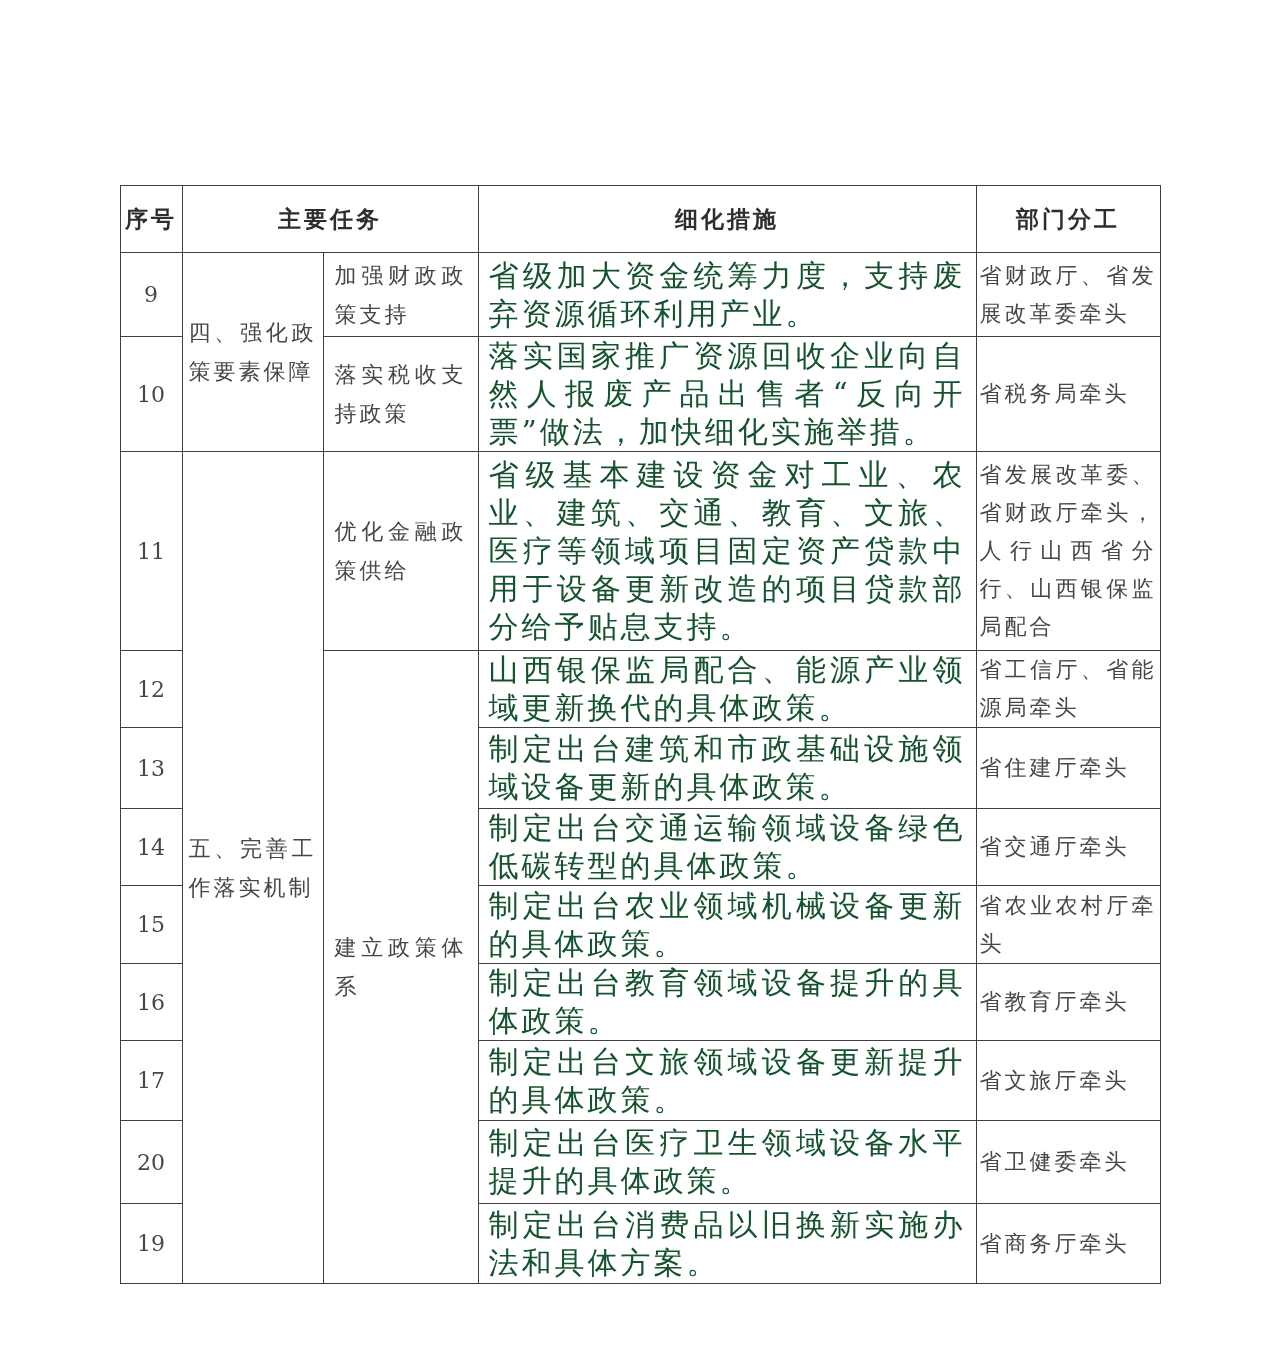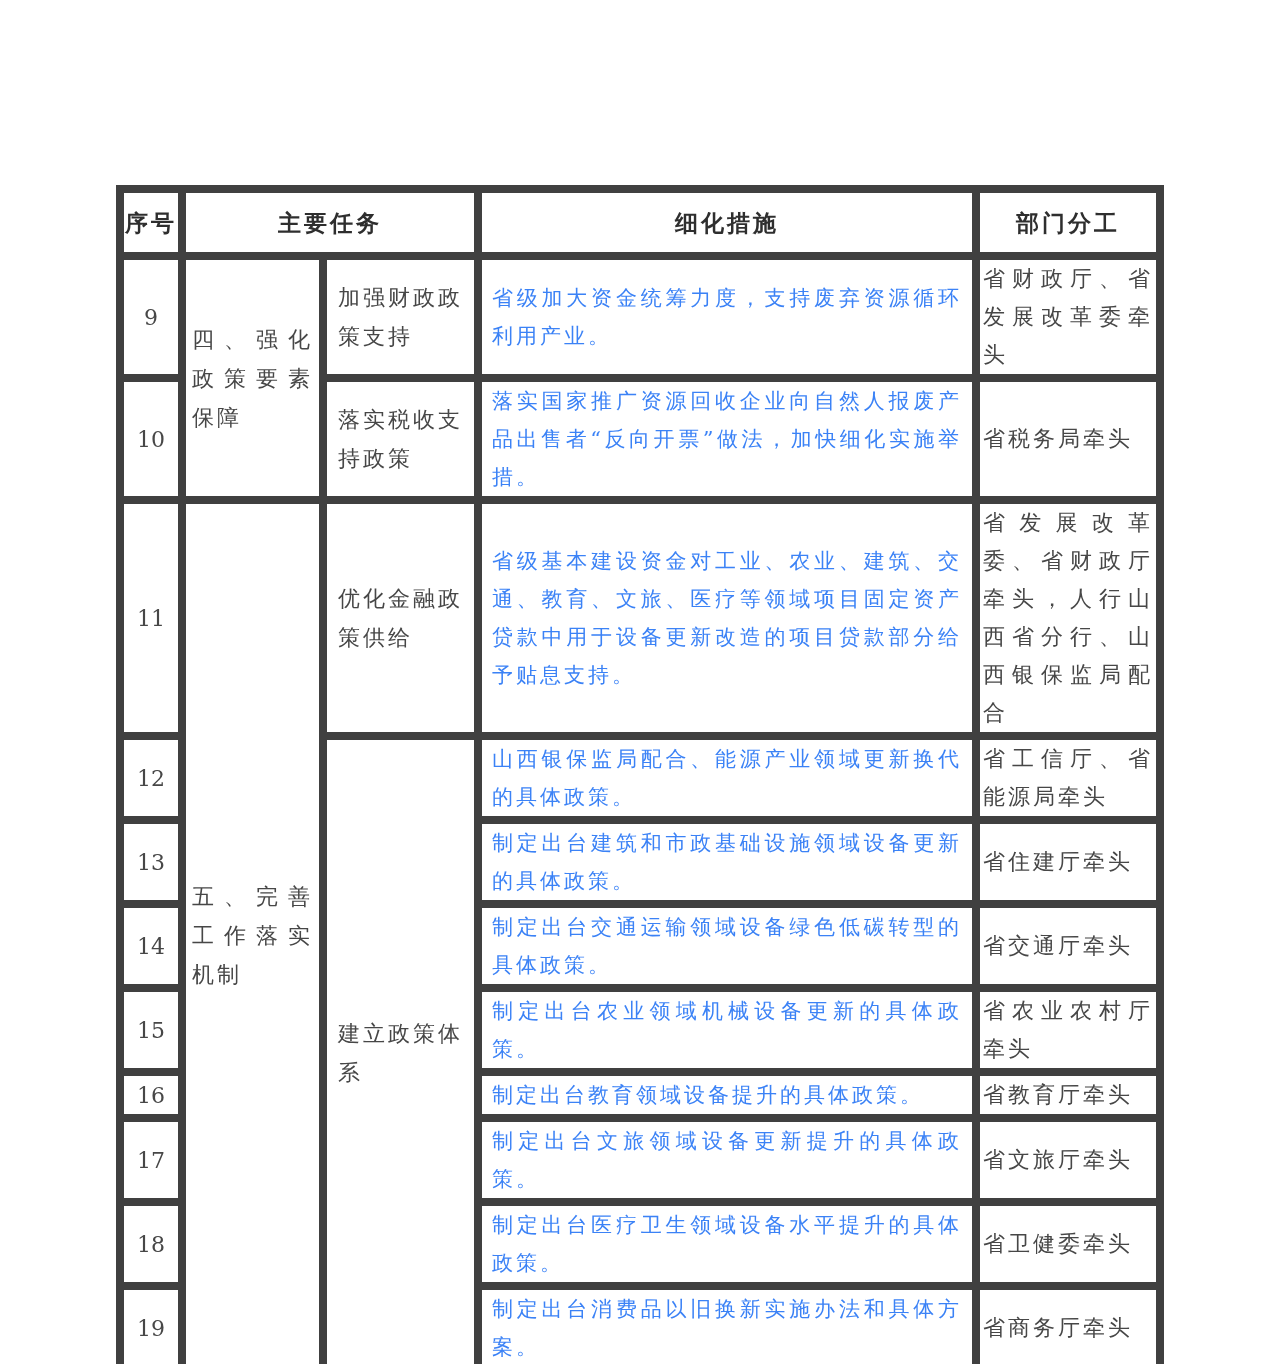--- a/index.html
+++ b/index.html
@@ -19,21 +19,21 @@
     overflow: hidden;
   }
   table.task-table {
     border-collapse: collapse;
     table-layout: fixed;
     width: 1040px;
     margin: 185px auto 0 auto;
   }
   table.task-table th,
   table.task-table td {
-    border: 8px solid #404040;
+    border: 1px solid #404040;
     vertical-align: middle;
     overflow: hidden;
     word-break: break-all;
     box-sizing: border-box;
   }
   th.hd {
     font-size: 23px;
     font-weight: 700;
     color: #2e2e2e;
     text-align: center;
@@ -50,26 +50,26 @@
     font-size: 22px;
     letter-spacing: 3px;
     line-height: 39px;
     text-align: justify;
     text-justify: inter-ideograph;
     color: #474747;
     padding: 4px 6px;
   }
   td.task { padding: 0 11px; }
   td.mea {
-    font-size: 21px;
+    font-size: 30px;
     letter-spacing: 3px;
     line-height: 38px;
     text-align: justify;
     text-justify: inter-ideograph;
-    color: #3b82f6;
+    color: #14532d;
     padding: 0 10px;
   }
   td.dep {
     font-size: 22px;
     letter-spacing: 3px;
     line-height: 38px;
     text-align: justify;
     text-justify: inter-ideograph;
     color: #474747;
     padding: 0 3px;
@@ -142,21 +142,21 @@
         <td class="seq">16</td>
         <td class="mea">制定出台教育领域设备提升的具体政策。</td>
         <td class="dep">省教育厅牵头</td>
       </tr>
       <tr style="height:80px">
         <td class="seq">17</td>
         <td class="mea">制定出台文旅领域设备更新提升的具体政策。</td>
         <td class="dep">省文旅厅牵头</td>
       </tr>
       <tr style="height:83px">
-        <td class="seq">18</td>
+        <td class="seq">20</td>
         <td class="mea">制定出台医疗卫生领域设备水平提升的具体政策。</td>
         <td class="dep">省卫健委牵头</td>
       </tr>
       <tr style="height:80px">
         <td class="seq">19</td>
         <td class="mea">制定出台消费品以旧换新实施办法和具体方案。</td>
         <td class="dep">省商务厅牵头</td>
       </tr>
     </tbody>
   </table>

